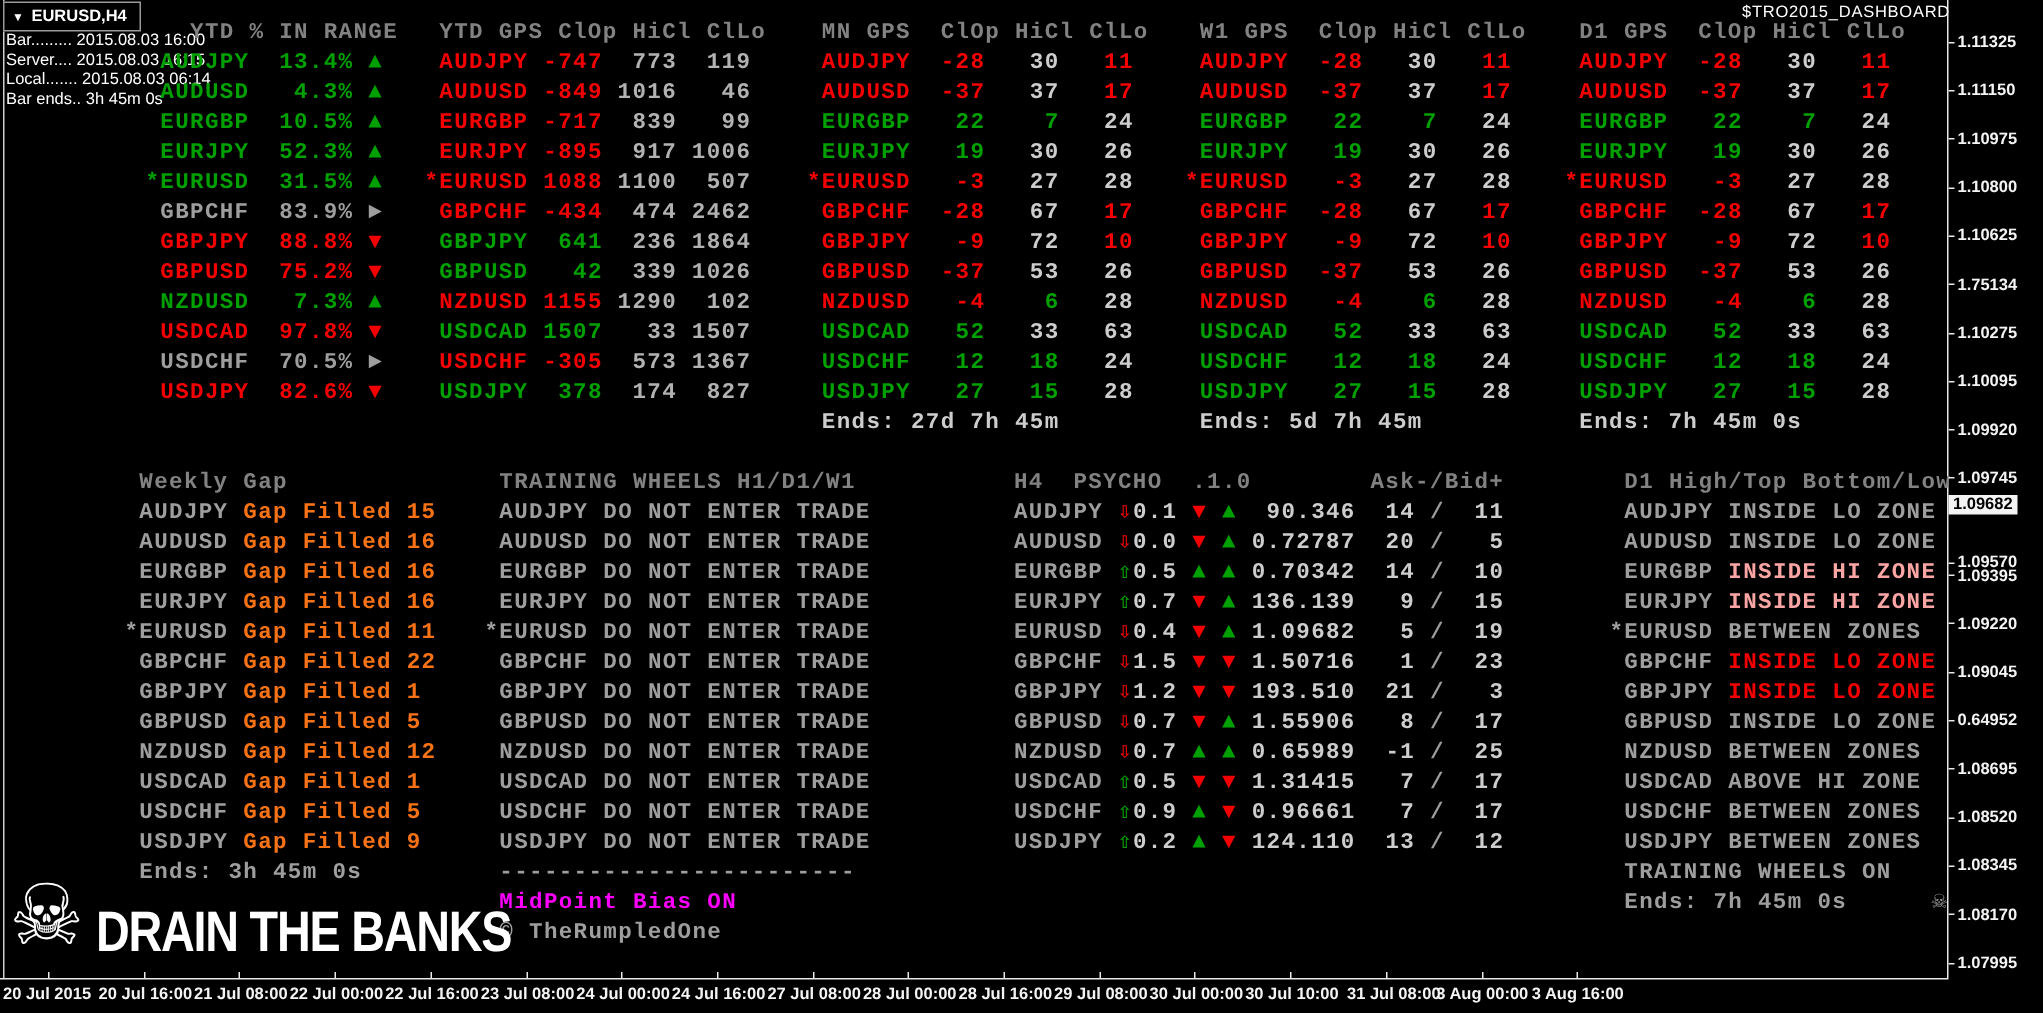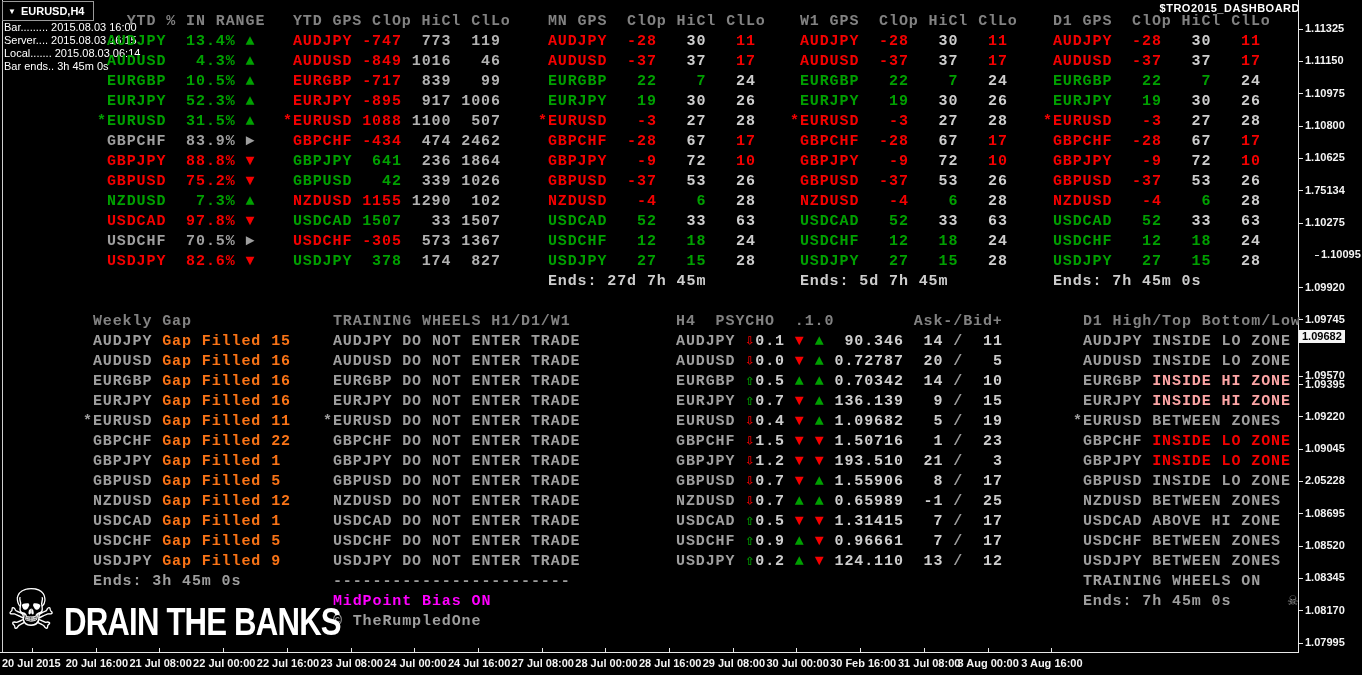--- a/index.html
+++ b/index.html
@@ -21,21 +21,21 @@
   .c-m{color:#ff00ff;}
   .c-lime{color:#fca5a5;}
   
   .symbol-box{position:absolute;left:2px;top:1px;height:16px;padding:1px 8px 1px 5px;
       border:1px solid #9a9a9a;color:#fff;font-size:11px;font-weight:bold;
       display:flex;align-items:center;gap:5px;background:#000;}
   .symbol-box .tri{font-size:8px;color:#fff;}
   .info-lines{position:absolute;left:4px;top:21px;color:#fff;font-size:11px;
       font-weight:normal;line-height:13px;white-space:pre;}
   .dash-title{position:absolute;right:62px;top:2px;color:#fff;font-size:11px;
-      font-weight:bold;letter-spacing:0.5px;}
+      font-weight:normal;letter-spacing:0.5px;}
   
   .v-axis-line{position:absolute;left:1298px;top:0;width:1px;height:652px;background:#e8e8e8;}
   .h-axis-line{position:absolute;left:0;top:652px;width:1299px;height:1px;background:#e8e8e8;}
   .left-border{position:absolute;left:2px;top:0;width:1px;height:652px;background:#cfcfcf;}
   .plabel{position:absolute;left:1299px;color:#f4f4f4;font-size:11px;font-weight:bold;height:12px;}
   .plabel .tick{display:inline-block;width:4px;height:1px;background:#e8e8e8;vertical-align:middle;margin-right:2px;}
   .price-box{position:absolute;left:1299px;top:330px;background:#f4f4f4;color:#000;
       font-size:11px;font-weight:bold;padding:0 3px 1px 3px;}
   .tlabel{position:absolute;top:657px;color:#f4f4f4;font-size:11px;font-weight:bold;white-space:nowrap;}
   .ttick{position:absolute;top:648px;width:1px;height:4px;background:#e8e8e8;}
@@ -74,28 +74,28 @@
 <div class="section mono" style="left:1073px;top:312px;"><div class="hdr c-hd"> D1 High/Top Bottom/Low</div><div class="rows"><div class="row"><span class="c-gy"> AUDJPY</span><span class="c-gy"> INSIDE LO ZONE</span></div><div class="row"><span class="c-gy"> AUDUSD</span><span class="c-gy"> INSIDE LO ZONE</span></div><div class="row"><span class="c-gy"> EURGBP</span><span class="c-lime"> INSIDE HI ZONE</span></div><div class="row"><span class="c-gy"> EURJPY</span><span class="c-lime"> INSIDE HI ZONE</span></div><div class="row"><span class="c-gy">*EURUSD</span><span class="c-gy"> BETWEEN ZONES</span></div><div class="row"><span class="c-gy"> GBPCHF</span><span class="c-r"> INSIDE LO ZONE</span></div><div class="row"><span class="c-gy"> GBPJPY</span><span class="c-r"> INSIDE LO ZONE</span></div><div class="row"><span class="c-gy"> GBPUSD</span><span class="c-gy"> INSIDE LO ZONE</span></div><div class="row"><span class="c-gy"> NZDUSD</span><span class="c-gy"> BETWEEN ZONES</span></div><div class="row"><span class="c-gy"> USDCAD</span><span class="c-gy"> ABOVE HI ZONE</span></div><div class="row"><span class="c-gy"> USDCHF</span><span class="c-gy"> BETWEEN ZONES</span></div><div class="row"><span class="c-gy"> USDJPY</span><span class="c-gy"> BETWEEN ZONES</span></div><div class="row"><span class="c-gy"> TRAINING WHEELS ON</span></div><div class="row"><span class="c-gy"> Ends: 7h 45m 0s</span></div></div></div>
 
 <div id="price-axis">
     <div class="plabel" style="top: 22px;"><span class="tick"></span><span>1.11325</span></div>
     <div class="plabel" style="top: 54.32px;"><span class="tick"></span><span>1.11150</span></div>
     <div class="plabel" style="top: 86.64px;"><span class="tick"></span><span>1.10975</span></div>
     <div class="plabel" style="top: 118.96px;"><span class="tick"></span><span>1.10800</span></div>
     <div class="plabel" style="top: 151.28px;"><span class="tick"></span><span>1.10625</span></div>
     <div class="plabel" style="top: 183.6px;"><span class="tick"></span><span>1.75134</span></div>
     <div class="plabel" style="top: 215.92px;"><span class="tick"></span><span>1.10275</span></div>
-    <div class="plabel" style="top: 248.24px; margin-left: 16px;"><span class="tick"></span><span>1.10095</span></div>
+    <div class="plabel" style="top: 248.24px;"><span class="tick"></span><span>1.10095</span></div>
     <div class="plabel" style="top: 280.56px;"><span class="tick"></span><span>1.09920</span></div>
     <div class="plabel" style="top: 312.88px;"><span class="tick"></span><span>1.09745</span></div>
     <div class="plabel" style="top: 345.2px; margin-top: 24px;"><span class="tick"></span><span>1.09570</span></div>
     <div class="plabel" style="top: 377.52px; text-align: center;"><span class="tick"></span><span>1.09395</span></div>
     <div class="plabel" style="top: 409.84px;"><span class="tick"></span><span>1.09220</span></div>
     <div class="plabel" style="top: 442.16px;"><span class="tick"></span><span>1.09045</span></div>
-    <div class="plabel" style="top: 474.48px;"><span class="tick"></span><span>2.05228</span></div>
+    <div class="plabel" style="top: 474.48px;"><span class="tick"></span><span>0.64952</span></div>
     <div class="plabel" style="top: 506.8px;"><span class="tick"></span><span>1.08695</span></div>
     <div class="plabel" style="top: 539.12px;"><span class="tick"></span><span>1.08520</span></div>
     <div class="plabel" style="top: 571.44px;"><span class="tick"></span><span>1.08345</span></div>
     <div class="plabel" style="top: 603.76px;"><span class="tick"></span><span>1.08170</span></div>
     <div class="plabel" style="top: 636.08px;"><span class="tick"></span><span>1.07995</span></div>
   </div>
 <div class="price-box">1.09682</div>
 
 <div id="time-axis">
     <div class="tlabel" style="left: 2px;">20 Jul 2015</div>
@@ -117,21 +117,21 @@
     <div class="tlabel" style="left: 511.6px;">27 Jul 08:00</div>
     <div class="ttick" style="left: 541.6px;"></div>
     <div class="tlabel" style="left: 575.3px;">28 Jul 00:00</div>
     <div class="ttick" style="left: 605.3px;"></div>
     <div class="tlabel" style="left: 639px;">28 Jul 16:00</div>
     <div class="ttick" style="left: 669px;"></div>
     <div class="tlabel" style="left: 702.7px;">29 Jul 08:00</div>
     <div class="ttick" style="left: 732.7px;"></div>
     <div class="tlabel" style="left: 766.4px;">30 Jul 00:00</div>
     <div class="ttick" style="left: 796.4px;"></div>
-    <div class="tlabel" style="left: 830.1px;">30 Feb 16:00</div>
+    <div class="tlabel" style="left: 830.1px;">30 Jul 10:00</div>
     <div class="ttick" style="left: 860.1px;"></div>
     <div class="tlabel" style="left: 898px;">31 Jul 08:00</div>
     <div class="ttick" style="left: 923.8px;"></div>
     <div class="tlabel" style="left: 957.5px;">3 Aug 00:00</div>
     <div class="ttick" style="left: 987.5px;"></div>
     <div class="tlabel" style="left: 1021.2px;">3 Aug 16:00</div>
     <div class="ttick" style="left: 1051.2px;"></div>
   </div>
 
 <div class="skull-marker">☠</div>

